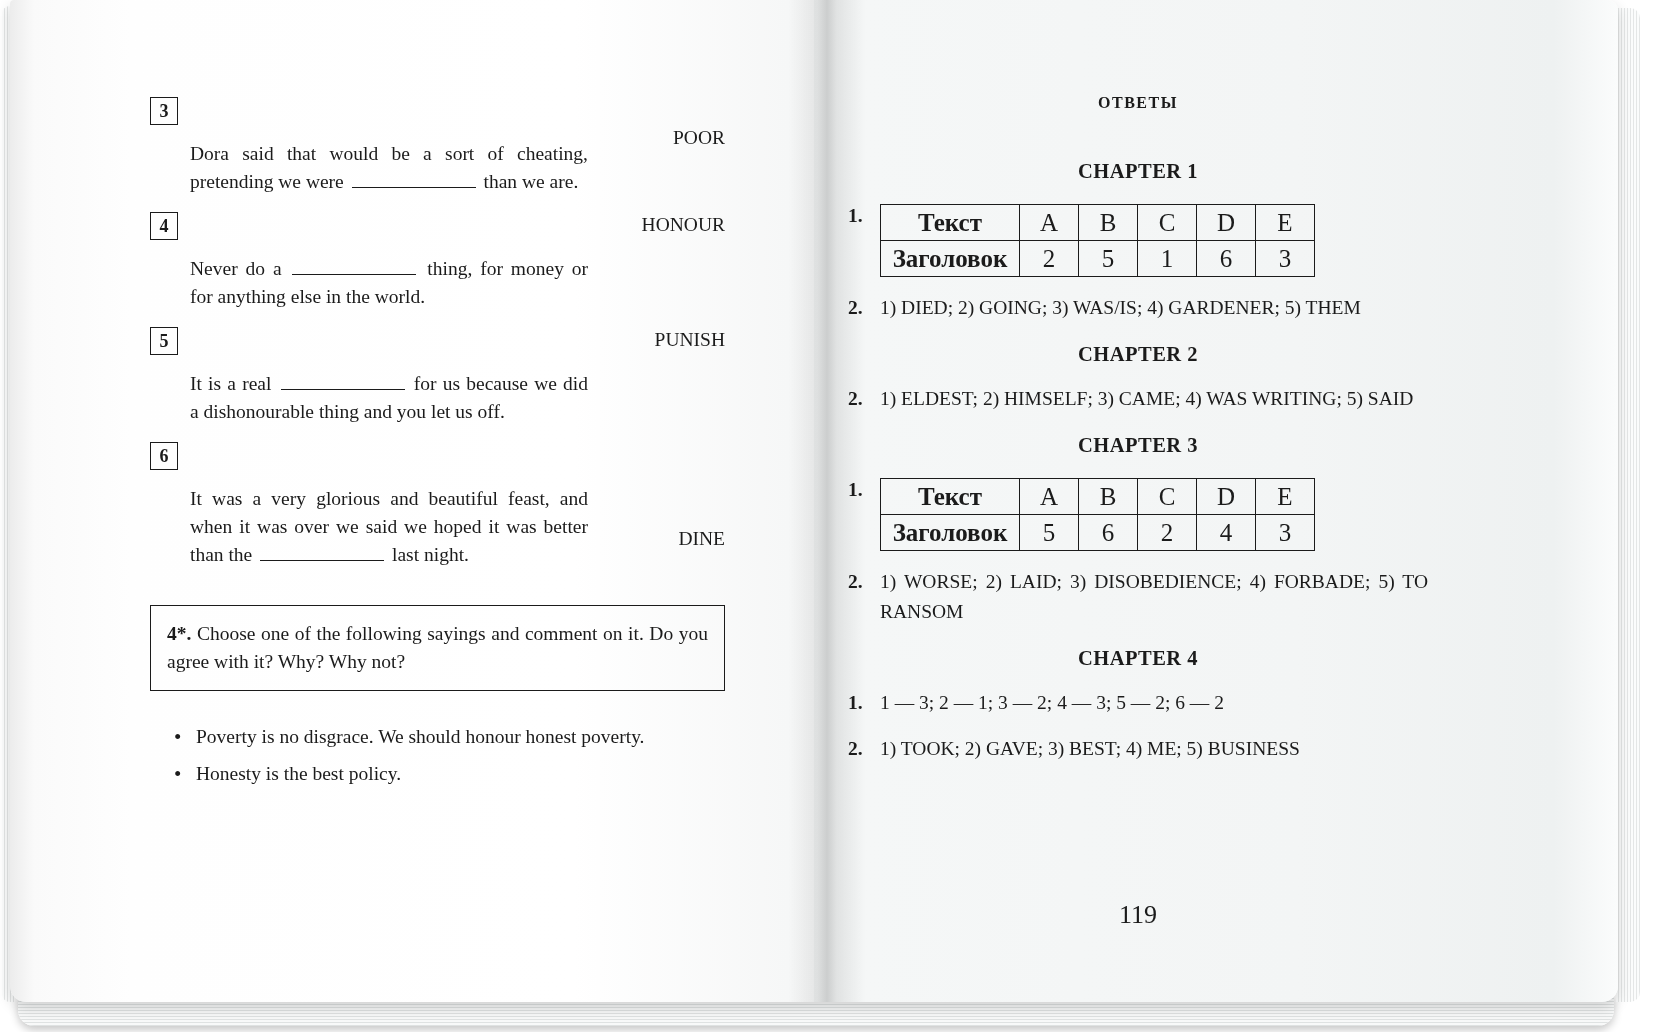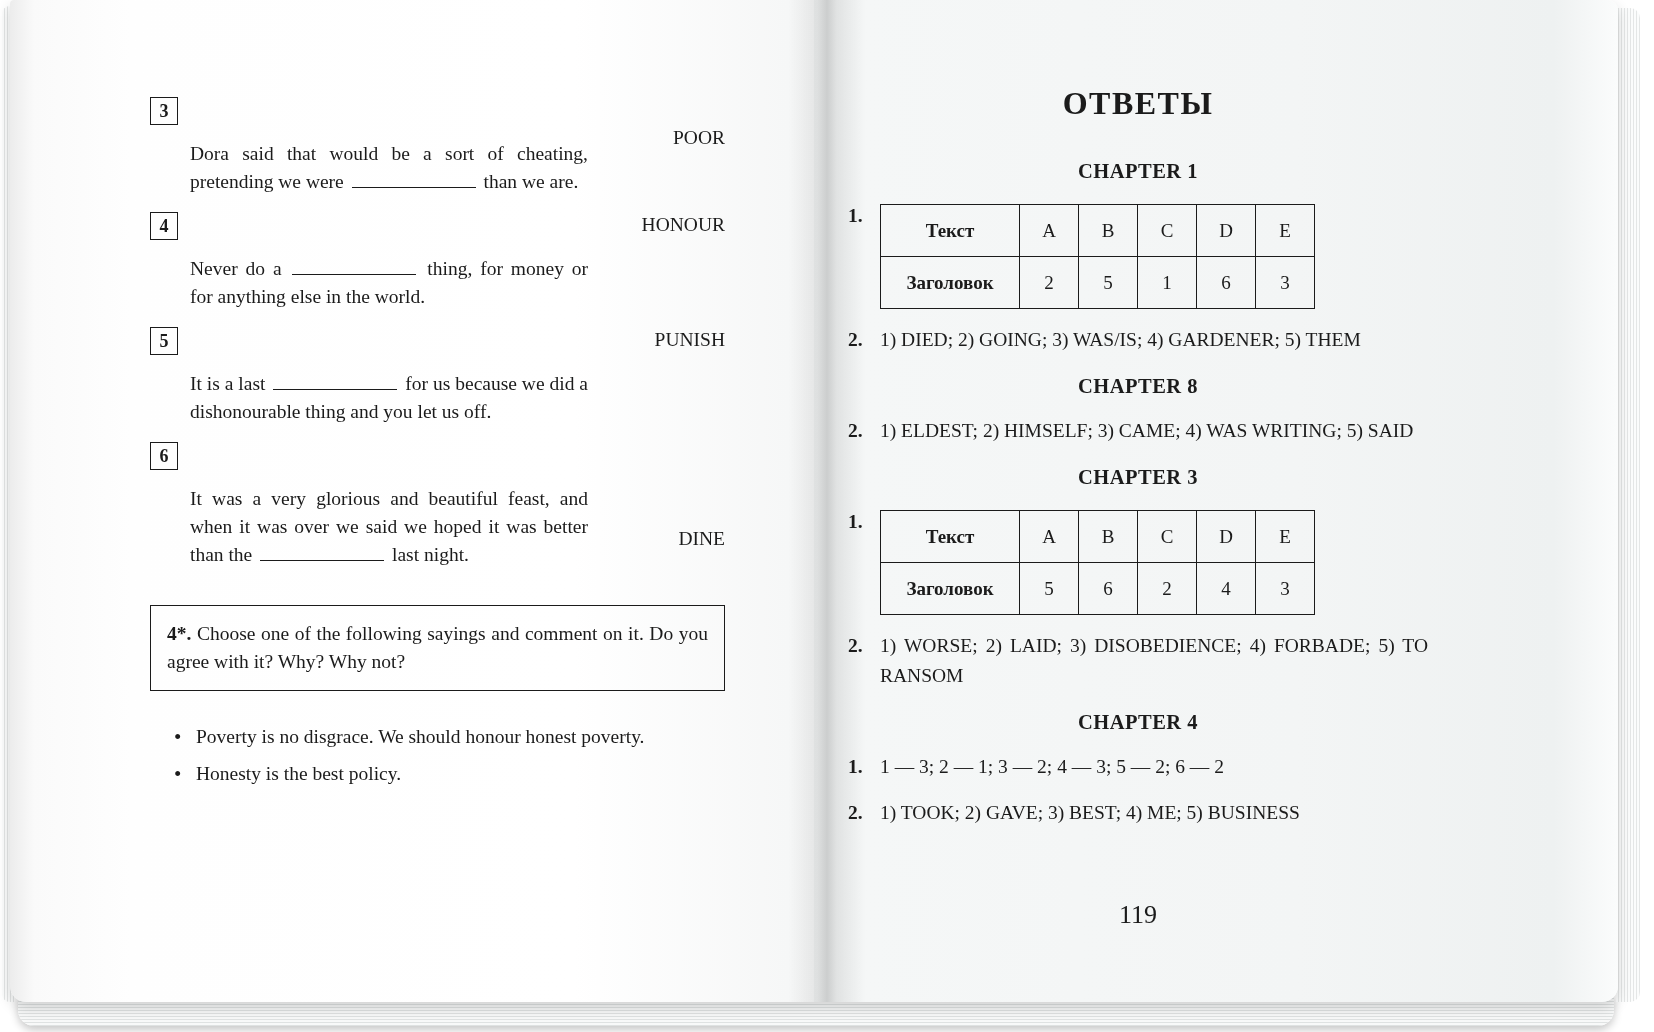--- a/index.html
+++ b/index.html
@@ -140,21 +140,21 @@
   .content-right {
     position: absolute;
     left: 34px; top: 88px;
     width: 580px;
     font-size: 19.5px;
     line-height: 30px;
   }
   .rp-title {
     text-align: center;
     font-weight: bold;
-    font-size: 32px;
+    font-size: 16px;
     letter-spacing: 1.5px;
     margin-bottom: 38px;
   }
   .chapter-heading {
     text-align: center;
     font-weight: bold;
     font-size: 20.5px;
     letter-spacing: 0.5px;
     margin: 16px 0 15px 0;
     font-family: Liberation Serif, serif;
@@ -173,23 +173,23 @@
     flex: 1;
     text-align: justify;
   }
   .ans-table {
     border-collapse: collapse;
     margin-top: 3px;
   }
   .ans-table td {
     border: 1.8px solid #1b1b1b;
     text-align: center;
-    font-size: 19px;
+    font-size: 25px;
     height: 35px;
-    padding: 8px 6px;
+    padding: 0 6px;
   }
   .ans-table td.label-col {
     width: 126px;
     font-weight: bold;
   }
   .ans-table td.letter-col { width: 46px; }
   .page-num {
     position: absolute;
     left: 34px; width: 580px;
     bottom: 72px;
@@ -226,21 +226,21 @@
             <span>Never do a</span>
             <span class="blank"></span>
             <span>thing, for money or for anything else in the world.</span>
           </div>
           <div class="keyword kw-l1">HONOUR</div>
         </div>
 
         <div class="ex-item">
           <div class="num-box">5</div>
           <div class="item-text">
-            <span>It is a last</span>
+            <span>It is a real</span>
             <span class="blank"></span>
             <span>for us because we did a dishonourable thing and you let us off.</span>
           </div>
           <div class="keyword kw-l1">PUNISH</div>
         </div>
 
         <div class="ex-item">
           <div class="num-box">6</div>
           <div class="item-text">
             <span>It was a very glorious and beautiful feast, and when it was over we said we hoped it was better than the</span>
@@ -290,21 +290,21 @@
               <td class="letter-col">3</td>
             </tr>
           </tbody>
             </table>
         </div>
         <div class="answer">
           <div class="answer-label">2.</div>
           <div class="answer-text">1) DIED; 2) GOING; 3) WAS/IS; 4) GARDENER; 5) THEM</div>
         </div>
 
-        <div class="chapter-heading">CHAPTER 8</div>
+        <div class="chapter-heading">CHAPTER 2</div>
         <div class="answer">
           <div class="answer-label">2.</div>
           <div class="answer-text">1) ELDEST; 2) HIMSELF; 3) CAME; 4) WAS WRITING; 5) SAID</div>
         </div>
 
         <div class="chapter-heading">CHAPTER 3</div>
         <div class="answer">
           <div class="answer-label">1.</div>
           <table class="ans-table">
             <tbody>

